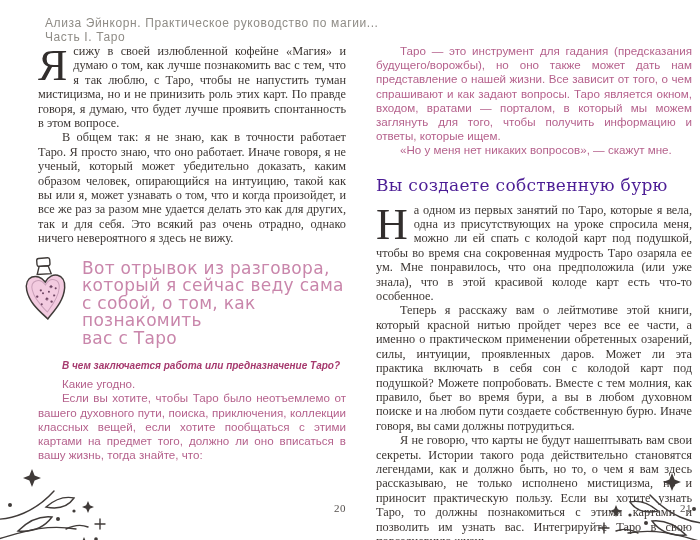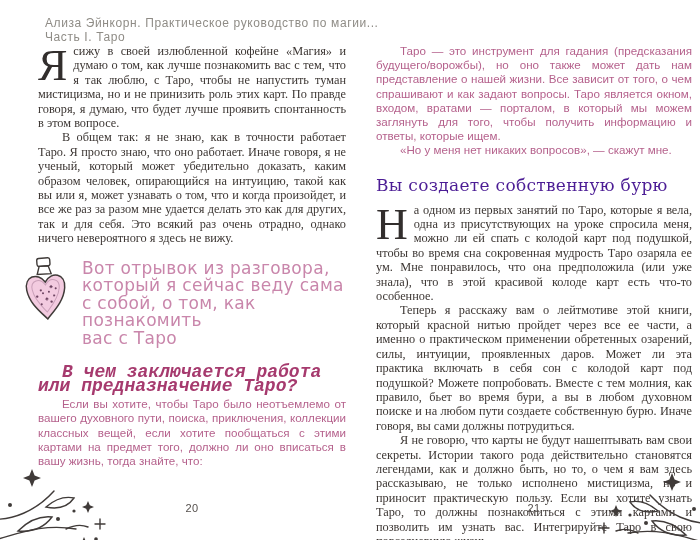--- a/index.html
+++ b/index.html
@@ -49,34 +49,34 @@
   .callout{display:flex;margin:12px 0 4px -18px;align-items:flex-start;}
   .callout-icon{flex:0 0 52px;margin-right:10px;margin-top:-2px;transform:rotate(-4deg);}
   .callout-text{
     font-family:"DejaVu Sans",sans-serif;
     font-size:17px;line-height:17.5px;letter-spacing:.3px;
     color:#c986ab;white-space:pre-line;padding-top:2px;
   }
 
   
   .qa-question{
-    font-family:Liberation Mono, monospace;
+    font-family:Liberation Sans, sans-serif;
     font-weight:bold;font-style:italic;
-    font-size:18px;line-height:14px;color:#a63a6e;
-    margin:18px 0 4px 0;text-indent:24px;
+    font-size:10px;line-height:14px;color:#a63a6e;
+    margin:12px 0 4px 0;text-indent:24px;
   }
   .qa-answer,.pink-para{
     font-family:"Liberation Sans",sans-serif;
     font-size:11.6px;line-height:14.2px;color:#b5618c;
     text-align:justify;
   }
 
   .page-number{
-    position:absolute;bottom:26px;left:0;right:0;text-align:center;
-    font-family:Liberation Sans, sans-serif;
+    position:absolute;bottom:26px;left:0;right:0;text-align:right;
+    font-family:Liberation Serif, serif;
     font-size:11px;color:#55504d;letter-spacing:.5px;
   }
 
   
   .corner{position:absolute;pointer-events:none;}
   .corner-left{left:-12px;bottom:-14px;}
   .corner-right{right:-16px;bottom:-18px;transform:scaleX(-1);}
   svg .ln{fill:none;stroke:#403b39;stroke-width:1.4;stroke-linecap:round;}
   svg .st{fill:#403b39;}
 </style>
@@ -115,20 +115,21 @@
       </svg>
     </div>
     <div class="callout-text">Вот отрывок из разговора,
 который я сейчас веду сама
 с собой, о том, как познакомить
 вас с Таро</div>
   </div>
 
   <p class="qa-question">В чем заключается работа или предназначение Таро?</p>
 
+  <p class="qa-answer indent">Какие угодно.</p>
   <p class="qa-answer indent"><span>Если вы хотите, чтобы Таро было неотъемлемо от вашего духовного пути, поиска, приключения, коллекции классных вещей, если хотите пообщаться с этими картами на предмет того, </span><span class="ital">должно</span><span> ли оно вписаться в вашу жизнь, тогда знайте, что:</span></p>
 
   <div class="page-number">20</div>
 </div>
 
 <div class="page page-right">
 
   <p class="pink-para indent">Таро — это инструмент для гадания (предсказания будущего/ворожбы), но оно также может дать нам представление о нашей жизни. Все зависит от того, о чем спрашивают и как задают вопросы. Таро является окном, входом, вратами — порталом, в который мы можем заглянуть для того, чтобы получить информацию и ответы, которые ищем.</p>
   <p class="pink-para indent">«Но у меня нет никаких вопросов», — скажут мне.</p>
 

